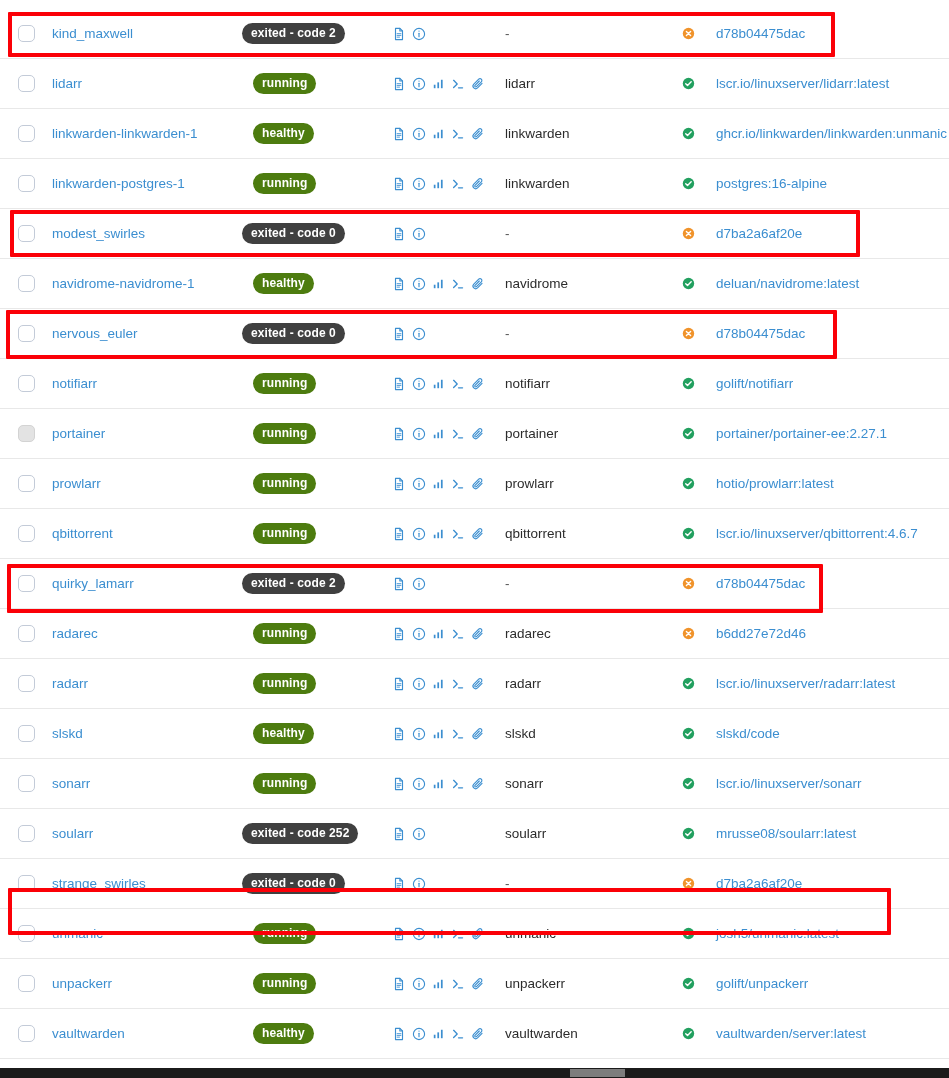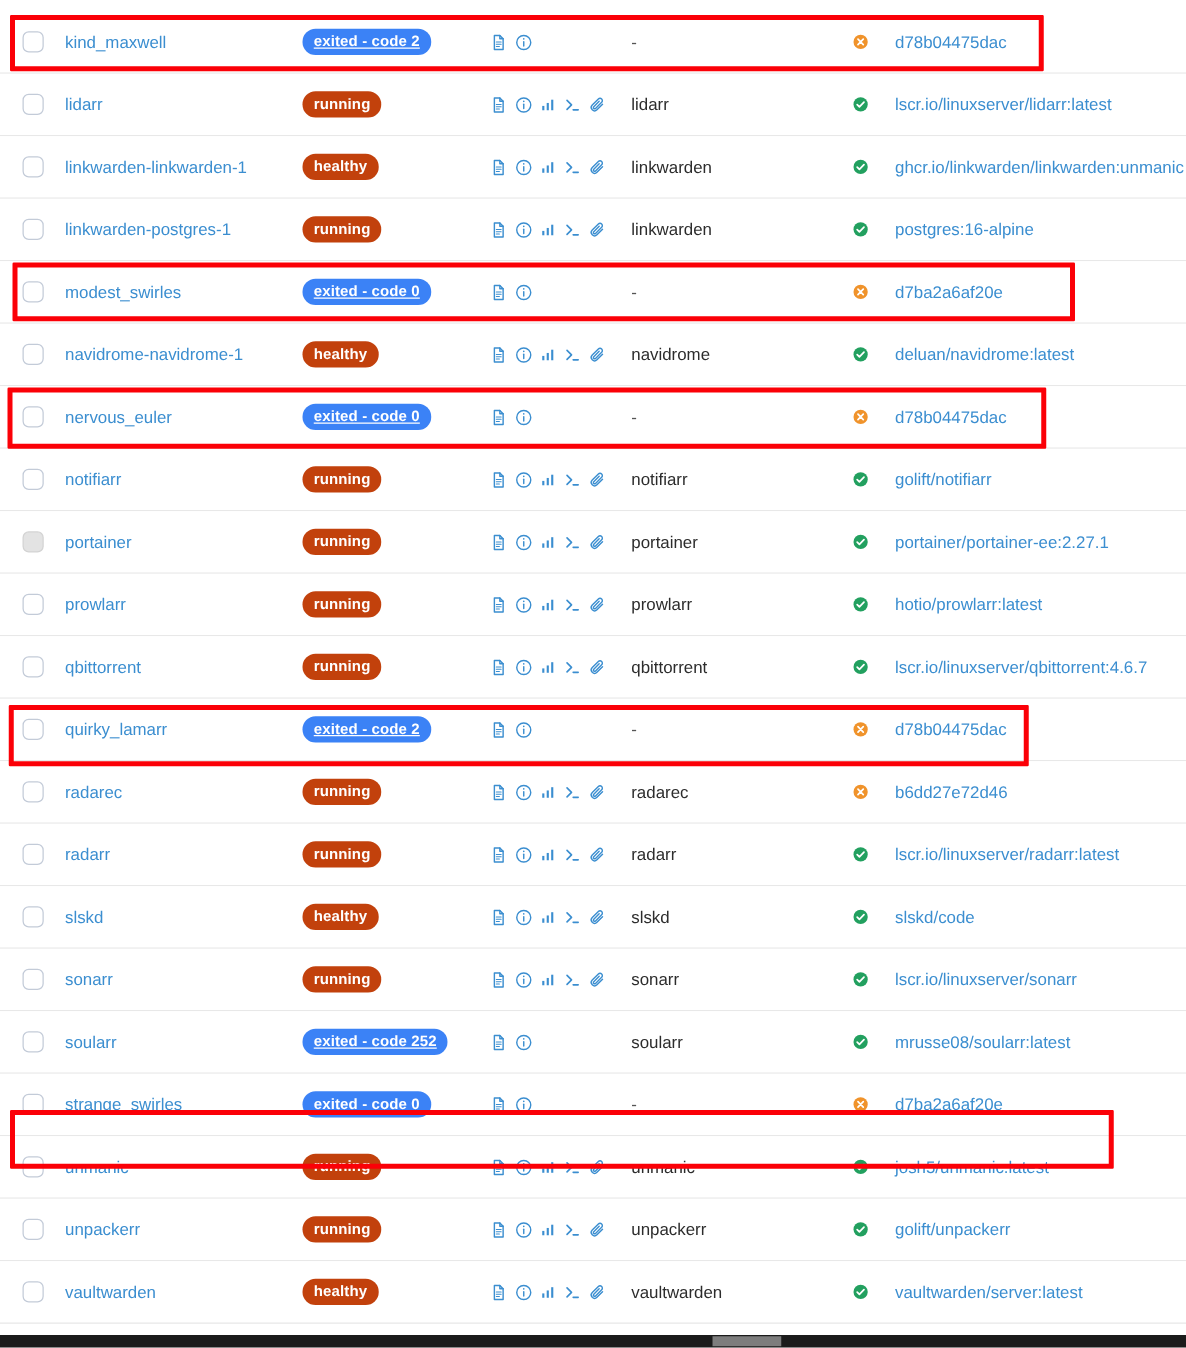--- a/index.html
+++ b/index.html
@@ -87,22 +87,22 @@
     display: inline-block;
     padding: 4px 9px 5px 9px;
     border-radius: 12px;
     font-size: 12px;
     font-weight: bold;
     color: #ffffff;
     line-height: 1;
     letter-spacing: 0.1px;
     white-space: nowrap;
   }
-  .badge.running, .badge.healthy { background: #c2410c; }
-  .badge.exited { background: #3b82f6; text-decoration: underline; }
+  .badge.running, .badge.healthy { background: #4d7c0f; margin-left: 11px; }
+  .badge.exited { background: #404040; }
 
   
   .actions-cell {
     width: 113px;
     flex: none;
     display: flex;
     align-items: center;
     gap: 6px;
     color: #3b8ed0;
   }

